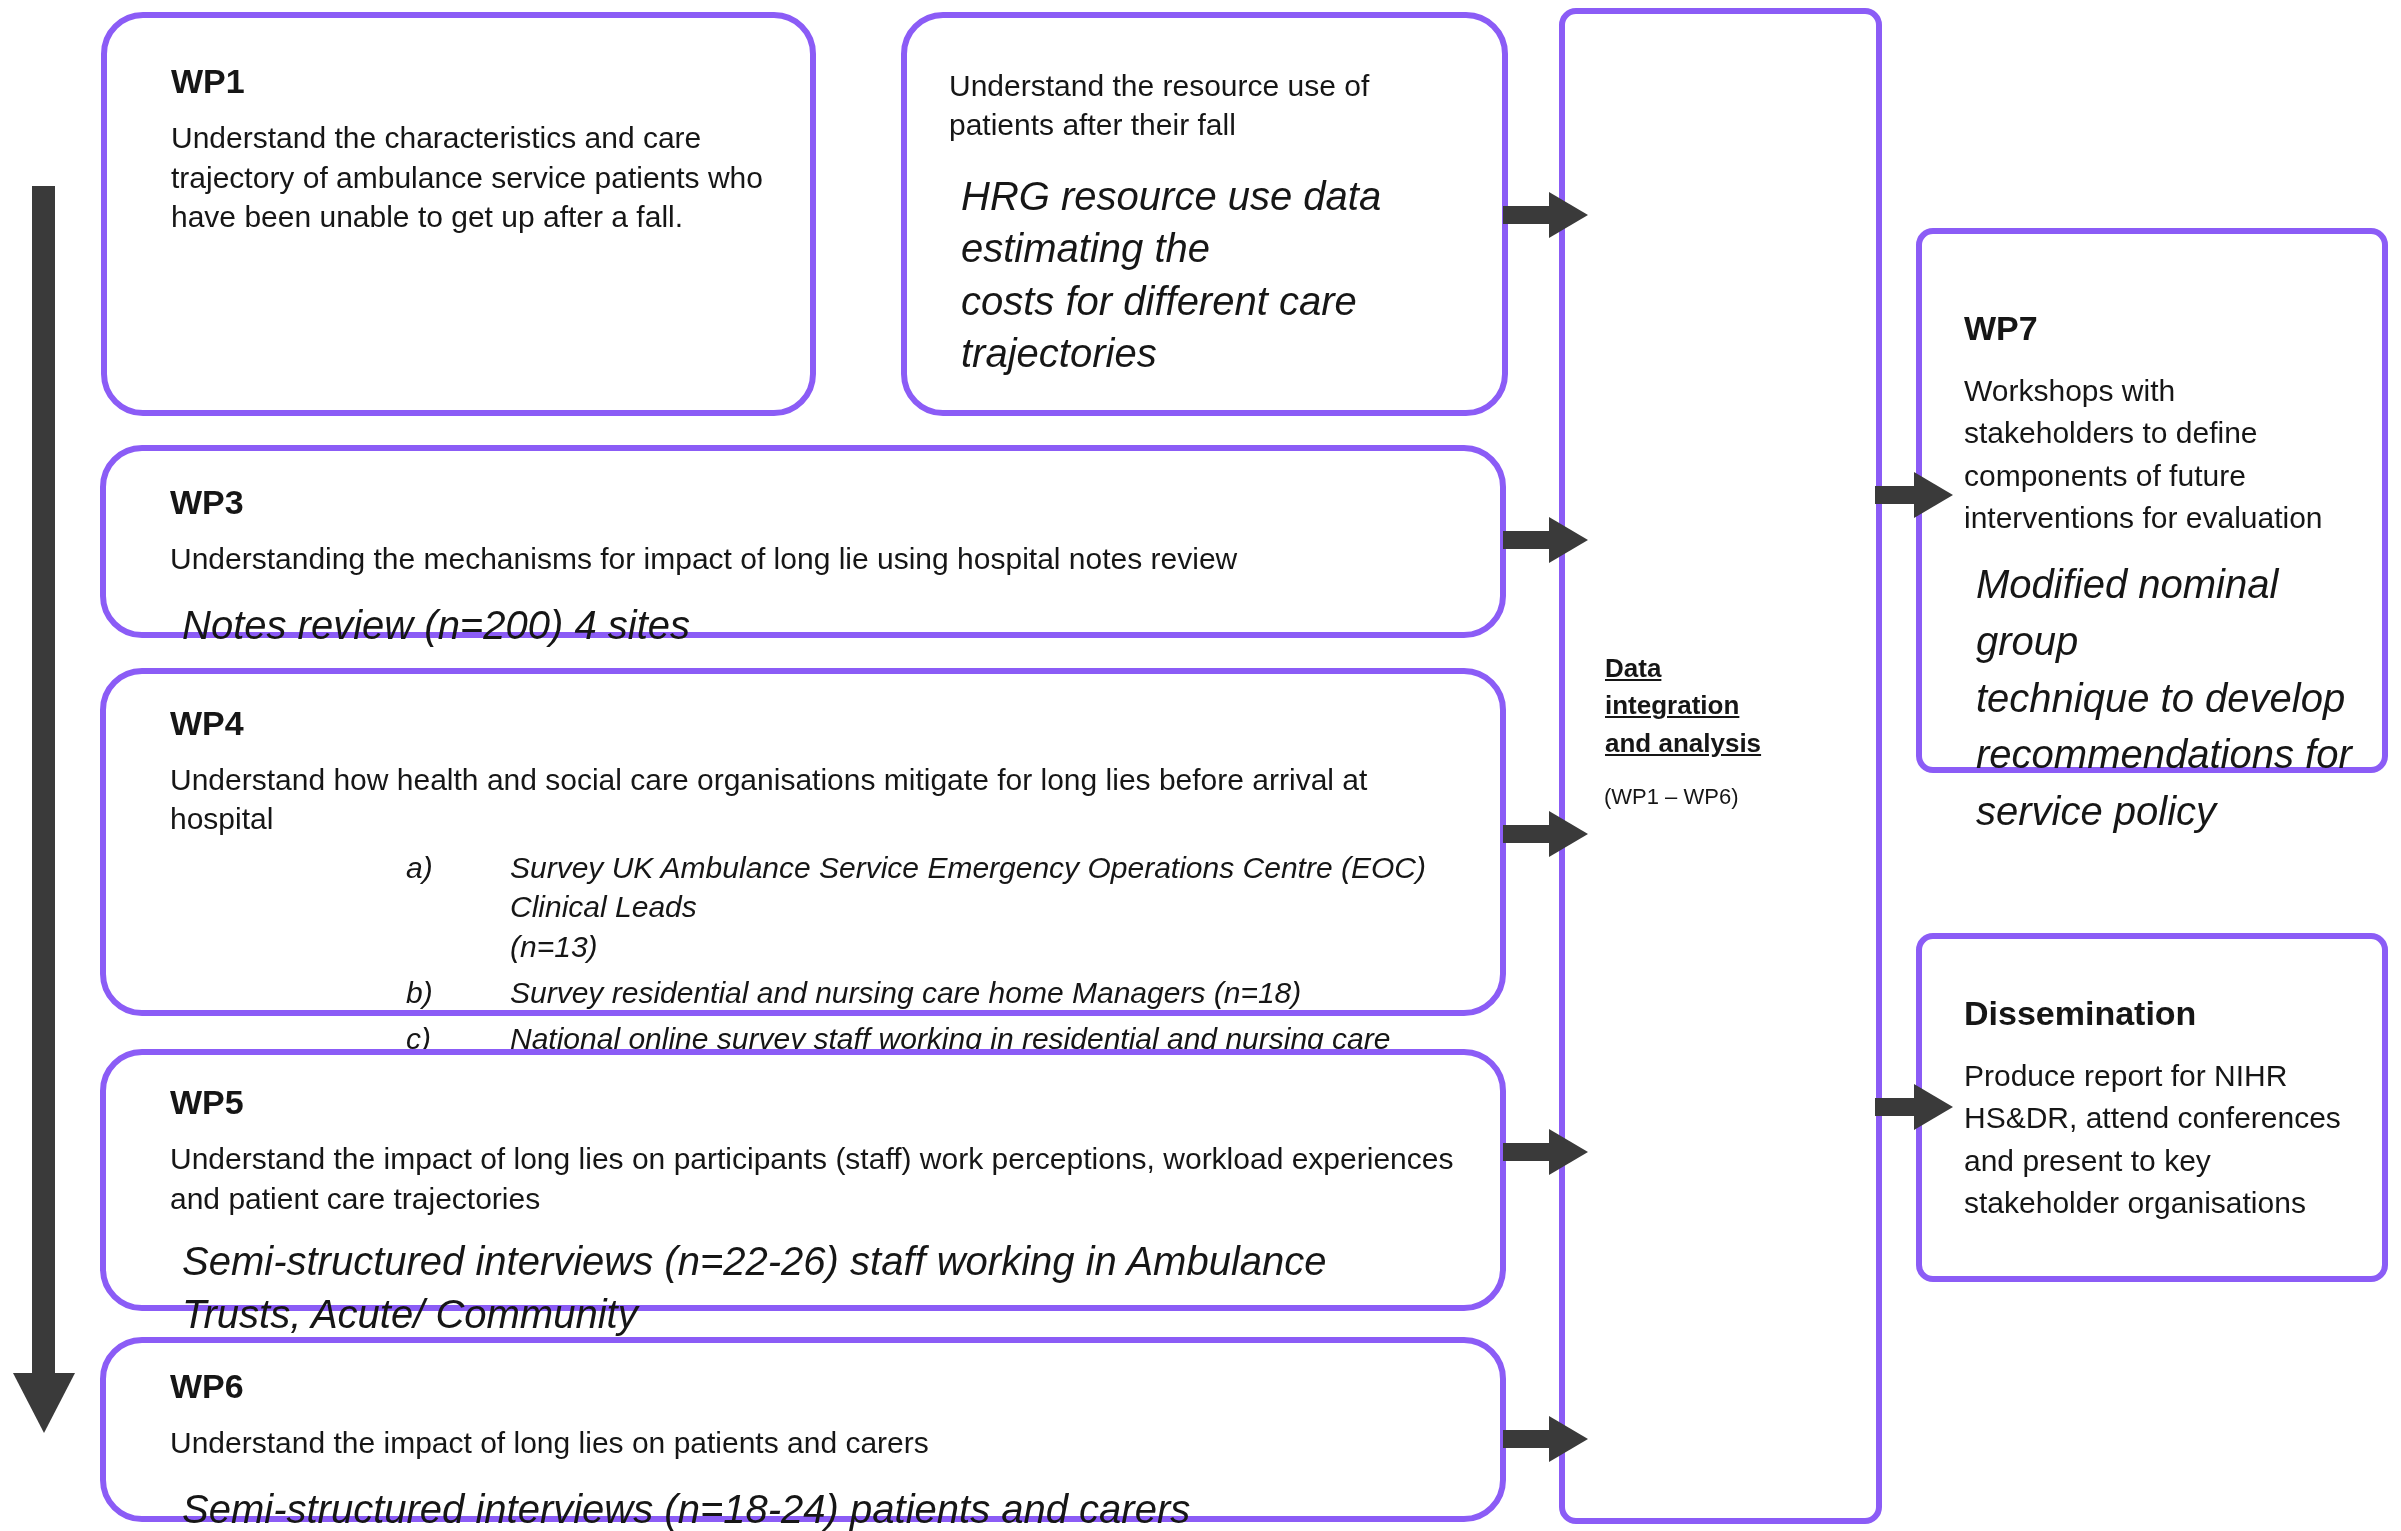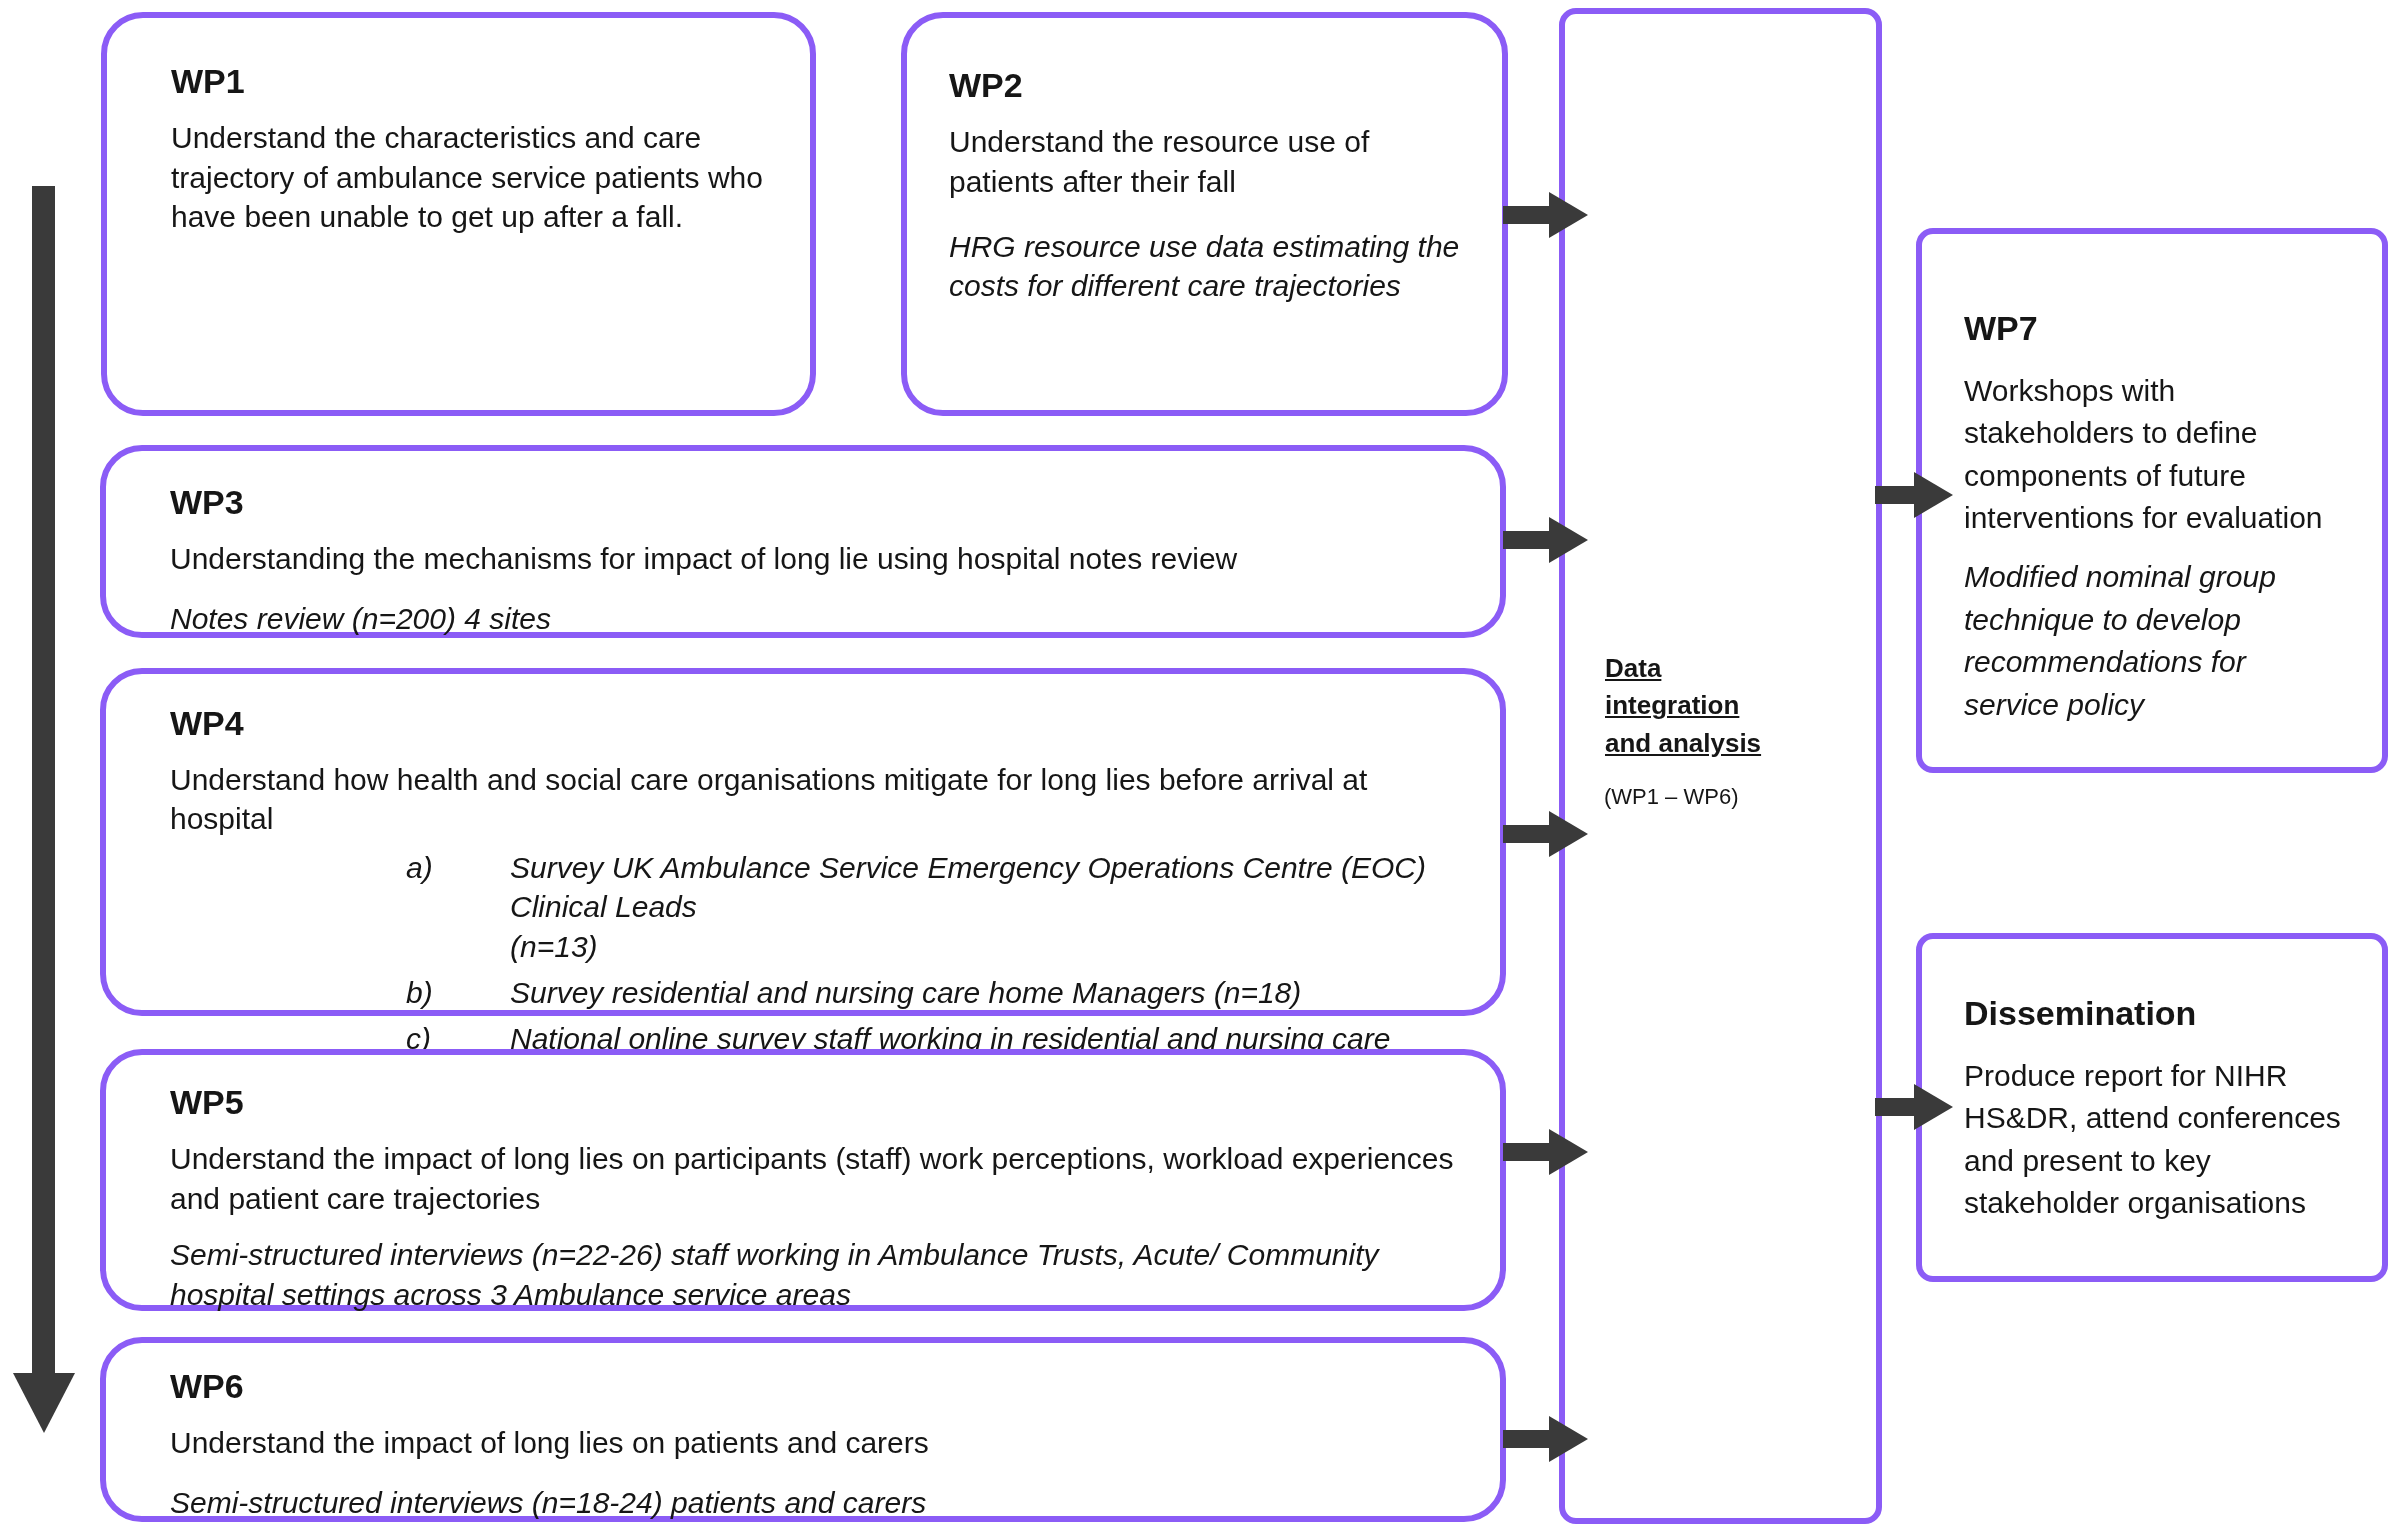--- a/index.html
+++ b/index.html
@@ -28,24 +28,24 @@
     margin:0 0 17.4px 0;
     white-space:pre-line;
   }
   .wp-body{
     font-size:30px;
     line-height:1.31;
     margin:0 0 25.5px 0;
     white-space:pre-line;
   }
   .wp-method{
-    font-size:30px;
+    font-size:40px;
     line-height:1.31;
     font-style:italic;
-    margin:0;
+    margin:12px;
     white-space:pre-line;
   }
   .wp-list{
     margin:2.7px 0 0 236px;
     font-style:italic;
     font-size:30px;
     line-height:1.31;
   }
   .wp-list .li{
     display:flex;
@@ -137,21 +137,20 @@
   <div class="down-head"></div>
 
   <div class="box wp1">
     <h2 class="wp-title">WP1</h2>
     <p class="wp-body">Understand the characteristics and care
 trajectory of ambulance service patients who
 have been unable to get up after a fall.</p>
   </div>
 
   <div class="box wp2">
-    <h2 class="wp-title">WP2</h2>
     <p class="wp-body">Understand the resource use of
 patients after their fall</p>
     <p class="wp-method">HRG resource use data estimating the
 costs for different care trajectories</p>
   </div>
 
   <div class="box wp3">
     <h2 class="wp-title">WP3</h2>
     <p class="wp-body">Understanding the mechanisms for impact of long lie using hospital notes review</p>
     <p class="wp-method">Notes review (n=200) 4 sites</p>

